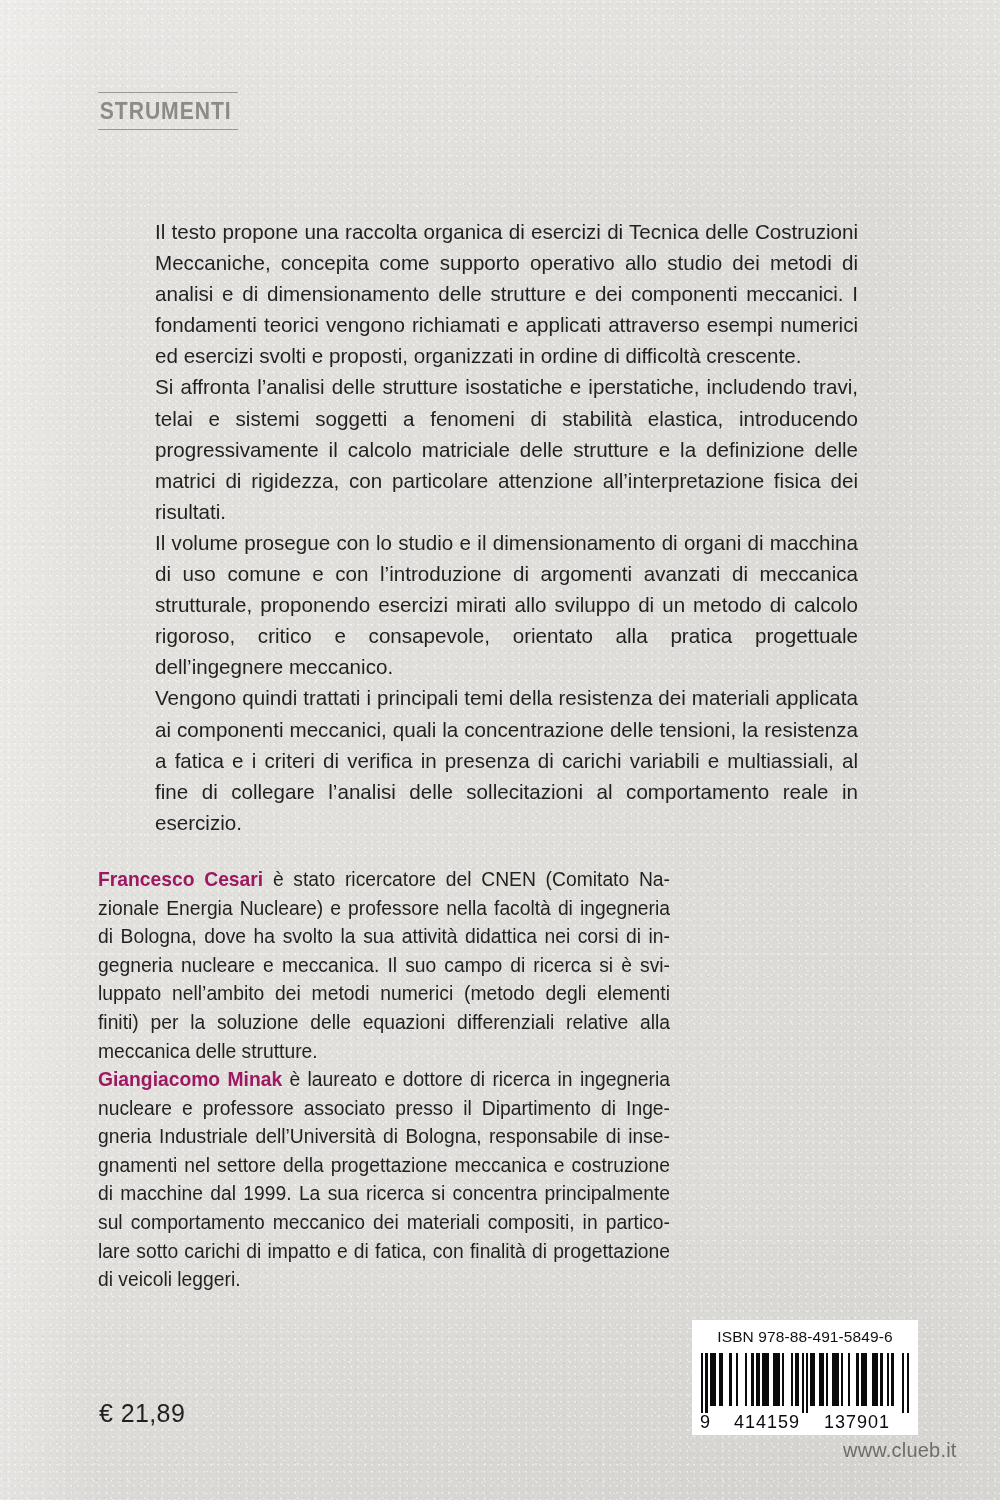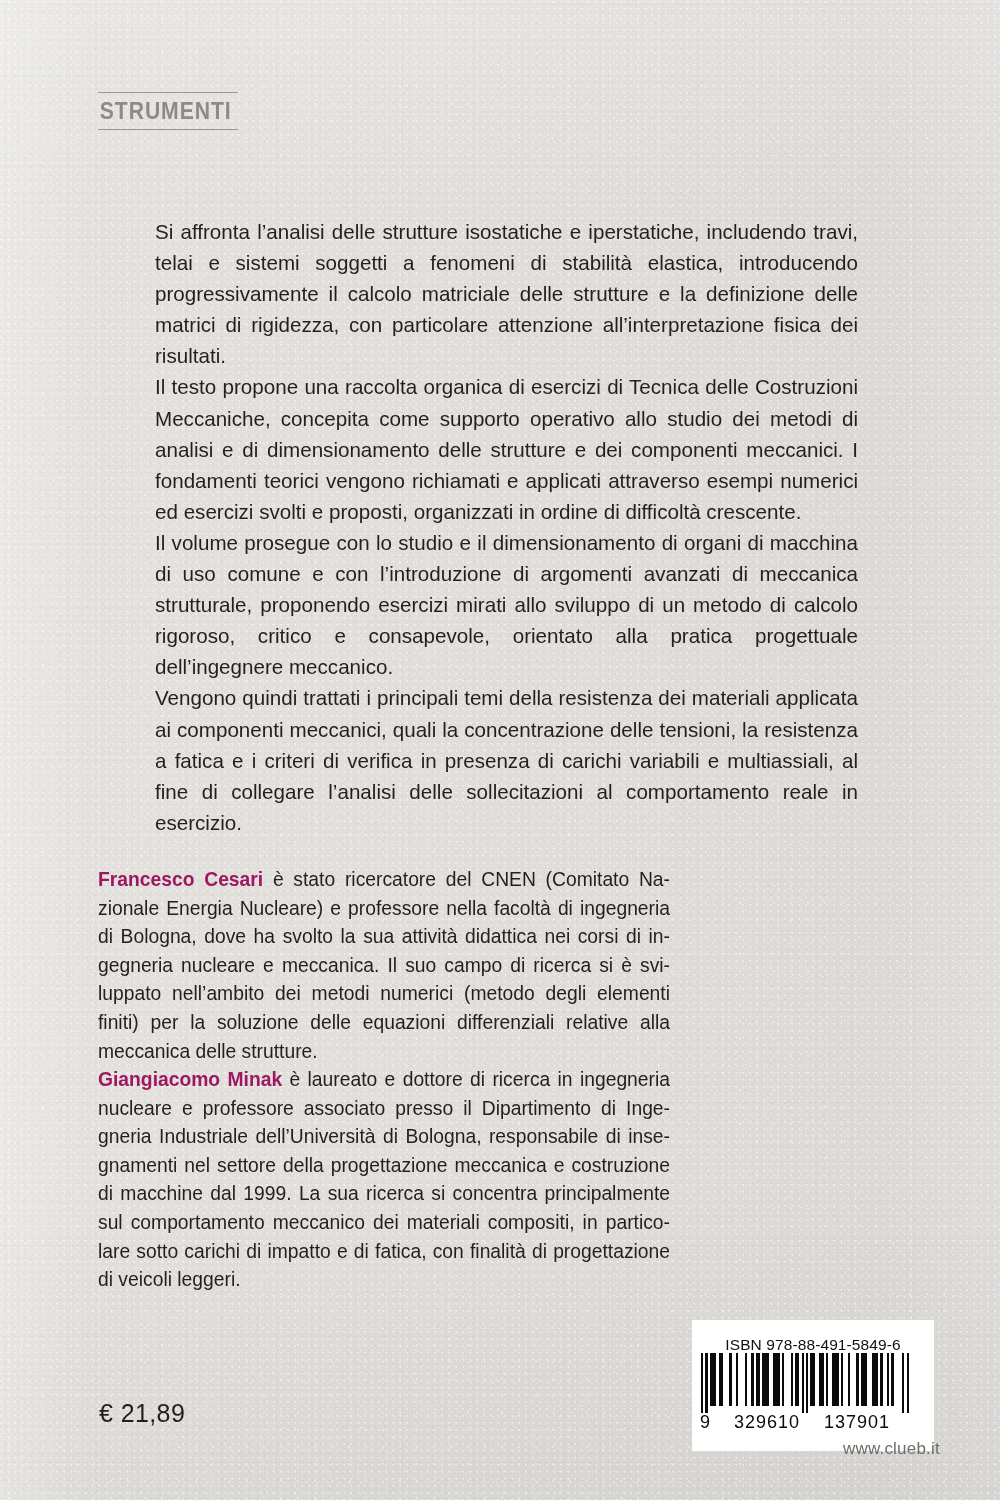--- a/index.html
+++ b/index.html
@@ -119,21 +119,21 @@
   }
 
   
   #barcode-block {
     position: absolute;
     left: 692px;
     top: 1300px;
     width: 226px;
     height: 115px;
     background: #ffffff;
-    padding: 8px;
+    padding: 0;
   }
   #isbn-text {
     text-align: center;
     font-size: 15.5px;
     color: #111111;
     padding-top: 8px;
     letter-spacing: 0.1px;
     white-space: nowrap;
   }
   #barcode-bars {
@@ -168,42 +168,42 @@
   }
   #ean-lead   { left: 2px; }
   #ean-left   { left: 36px; }
   #ean-right  { left: 126px; }
 
   
   #publisher-url {
     position: absolute;
     left: 843px;
     top: 1419px;
-    font-size: 17px;
+    font-size: 20px;
     color: #6f6d6a;
     letter-spacing: 0.2px;
   }
 </style>
 </head>
 <body>
 
 <div id="paper-vignette"></div>
 <div id="paper-texture"></div>
 
 <div id="page">
 
   <div id="series-header">
     <div class="series-rule"></div>
     <div id="series-name">STRUMENTI</div>
     <div class="series-rule"></div>
   </div>
 
   <div id="blurb">
+    <p>Il testo propone una raccolta organica di esercizi di Tecnica delle Co­struzioni Meccaniche, concepita come supporto operativo allo studio dei metodi di analisi e di dimensionamento delle strutture e dei componenti meccanici. I fondamenti teorici vengono richiamati e applicati attraverso esempi numerici ed esercizi svolti e proposti, organizzati in ordine di dif­ficoltà crescente.</p>
     <p>Si affronta l’analisi delle strutture isostatiche e iperstatiche, includendo travi, telai e sistemi soggetti a fenomeni di stabilità elastica, introducendo progressivamente il calcolo matriciale delle strutture e la definizione del­le matrici di rigidezza, con particolare attenzione all’interpretazione fisica dei risultati.</p>
-    <p>Il testo propone una raccolta organica di esercizi di Tecnica delle Co­struzioni Meccaniche, concepita come supporto operativo allo studio dei metodi di analisi e di dimensionamento delle strutture e dei componenti meccanici. I fondamenti teorici vengono richiamati e applicati attraverso esempi numerici ed esercizi svolti e proposti, organizzati in ordine di dif­ficoltà crescente.</p>
     <p>Il volume prosegue con lo studio e il dimensionamento di organi di mac­china di uso comune e con l’introduzione di argomenti avanzati di mec­canica strutturale, proponendo esercizi mirati allo sviluppo di un metodo di calcolo rigoroso, critico e consapevole, orientato alla pratica proget­tuale dell’ingegnere meccanico.</p>
     <p>Vengono quindi trattati i principali temi della resistenza dei materiali ap­plicata ai componenti meccanici, quali la concentrazione delle tensioni, la resistenza a fatica e i criteri di verifica in presenza di carichi variabili e multiassiali, al fine di collegare l’analisi delle sollecitazioni al compor­tamento reale in esercizio.</p>
   </div>
 
   <div class="bio" id="bio-cesari">
     <p><span class="author-name">Francesco Cesari</span><span> è stato ricercatore del CNEN (Comitato Na­zionale Energia Nucleare) e professore nella facoltà di ingegneria di Bologna, dove ha svolto la sua attività didattica nei corsi di in­gegneria nucleare e meccanica. Il suo campo di ricerca si è svi­luppato nell’ambito dei metodi numerici (metodo degli elementi finiti) per la soluzione delle equazioni differenziali relative alla meccanica delle strutture.</span></p>
   </div>
 
   <div class="bio" id="bio-minak">
     <p><span class="author-name">Giangiacomo Minak</span><span> è laureato e dottore di ricerca in ingegneria nucleare e professore associato presso il Dipartimento di Inge­gneria Industriale dell’Università di Bologna, responsabile di inse­gnamenti nel settore della progettazione meccanica e costruzione di macchine dal 1999. La sua ricerca si concentra principalmente sul comportamento meccanico dei materiali compositi, in partico­lare sotto carichi di impatto e di fatica, con finalità di progettazione di veicoli leggeri.</span></p>
@@ -269,20 +269,20 @@
         <div class="bar" style="width: 2.18947px;"></div>
         <div class="space" style="width: 2.18947px; background: transparent; height: 1px;"></div>
         <div class="bar" style="width: 2.18947px;"></div>
         <div class="space" style="width: 8.75789px; background: transparent; height: 1px;"></div>
         <div class="bar guard" style="width: 2.18947px;"></div>
         <div class="space" style="width: 2.18947px; background: transparent; height: 1px;"></div>
         <div class="bar guard" style="width: 2.18947px;"></div>
       </div>
     <div id="barcode-digits">
       <span id="ean-lead">9</span>
-      <span id="ean-left">329610</span>
+      <span id="ean-left">414159</span>
       <span id="ean-right">137901</span>
     </div>
   </div>
 
   <div id="publisher-url">www.clueb.it</div>
 
 </div>
 
 </body></html>

